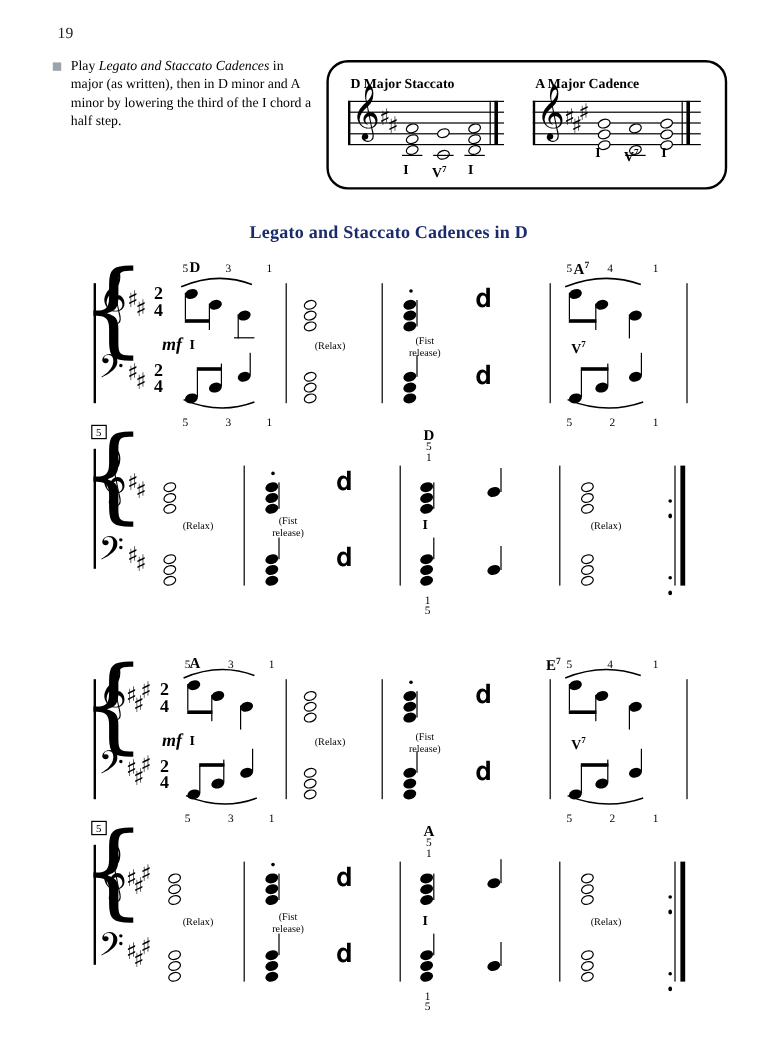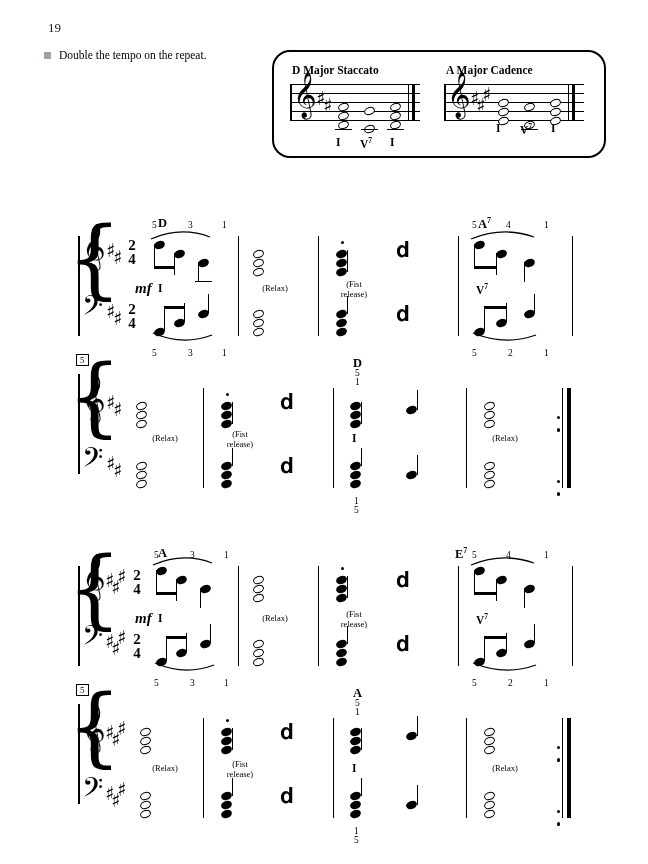--- a/index.html
+++ b/index.html
@@ -100,21 +100,23 @@
 </head>
 <body>
 
 <div class="page">
 
   <div class="page-number">19</div>
 
   <div class="instructions">
     <div class="instr-row">
       <div class="bullet"></div>
-      <div class="instr-text">Double the tempo on the repeat.</div>
+      <div class="instr-text">
+        <span>Play </span><i>Legato and Staccato Cadences</i><span> in major (as written), then in D minor and A minor by lowering the third of the I chord a half step.</span>
+      </div>
     </div>
   </div>
 
   <div class="example-box">
     <div class="ex-title left">D Major Staccato</div>
     <div class="ex-title right">A Major Cadence</div>
 
     <div class="staff" style="position:absolute;left:16px;top:32px;width:130px;height:44px;">
       <div class="line"></div>
         <div class="line"></div>
@@ -167,20 +169,21 @@
       <div class="nh open" style="left:106px;top:24px;"></div>
       <div class="nh open" style="left:106px;top:33px;"></div>
       <div class="barline" style="left:124px;top:0;height:36px;"></div>
       <div class="thickbar" style="left:128px;top:0;height:36px;width:3px;"></div>
     </div>
     <div class="rn" style="left:222px;top:70px;">I</div>
     <div class="rn" style="left:246px;top:70px;">V<sup>7</sup></div>
     <div class="rn" style="left:277px;top:70px;">I</div>
   </div>
 
+  <div class="section-title" style="top:186px;">Legato and Staccato Cadences in D</div>
 
   <div class="system" style="top:228px;">
     <div class="brace">{</div>
     <div class="sysbar" style="top:8px;height:100px;"></div>
 
     <div class="chordsym" style="left:80px;top:-12px;">D</div>
     <div class="chordsym" style="left:400px;top:-12px;">A<sup>7</sup></div>
 
     <div class="staff" style="position:absolute;left:0;top:8px;">
       <div class="line"></div>

